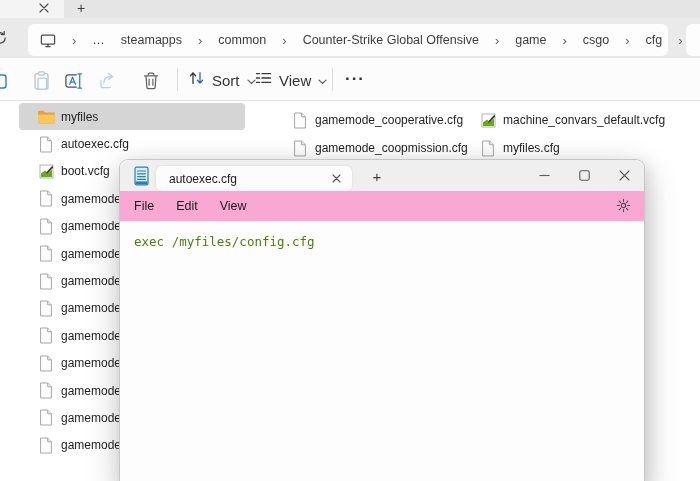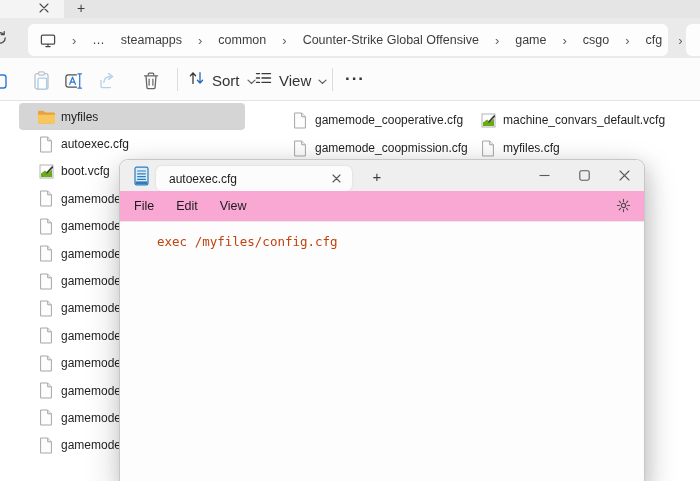--- a/index.html
+++ b/index.html
@@ -63,21 +63,21 @@
   #np-newtab{position:absolute;left:246px;top:5px;width:22px;height:22px;display:flex;align-items:center;
       justify-content:center;font-size:15px;color:#3c3c3c;}
   #np-controls{position:absolute;right:0;top:0;height:31px;display:flex;}
   .np-ctl{width:40px;height:31px;display:flex;align-items:center;justify-content:center;}
   #np-menubar{position:absolute;left:0;top:31px;width:100%;height:31px;background:#f9a8d4;
       border-bottom:1px solid #e9e9e9;box-sizing:border-box;display:flex;align-items:center;padding-left:3px;}
   .np-menu-item{font-size:12.5px;color:#1b1b1b;padding:0 11px;cursor:default;}
   #np-gear{position:absolute;right:13px;top:38px;}
   #np-editor{position:absolute;left:0;top:62px;width:100%;height:268px;background:#fdfdfd;}
   #np-text{position:absolute;left:14px;top:12px;font-family:"DejaVu Sans Mono","Liberation Mono",monospace;
-      font-size:12.5px;color:#c2410c;white-space:pre;margin-left:23px;}
+      font-size:12.5px;color:#4d7c0f;white-space:pre;}
 </style>
 </head>
 <body>
 
 <div id="app">
 
   <div id="exp-tabstrip">
     <div id="exp-active-tab"></div>
     <div id="exp-tab-close" class="tab-x">
       <svg width="10" height="10" viewBox="0 0 10 10">

